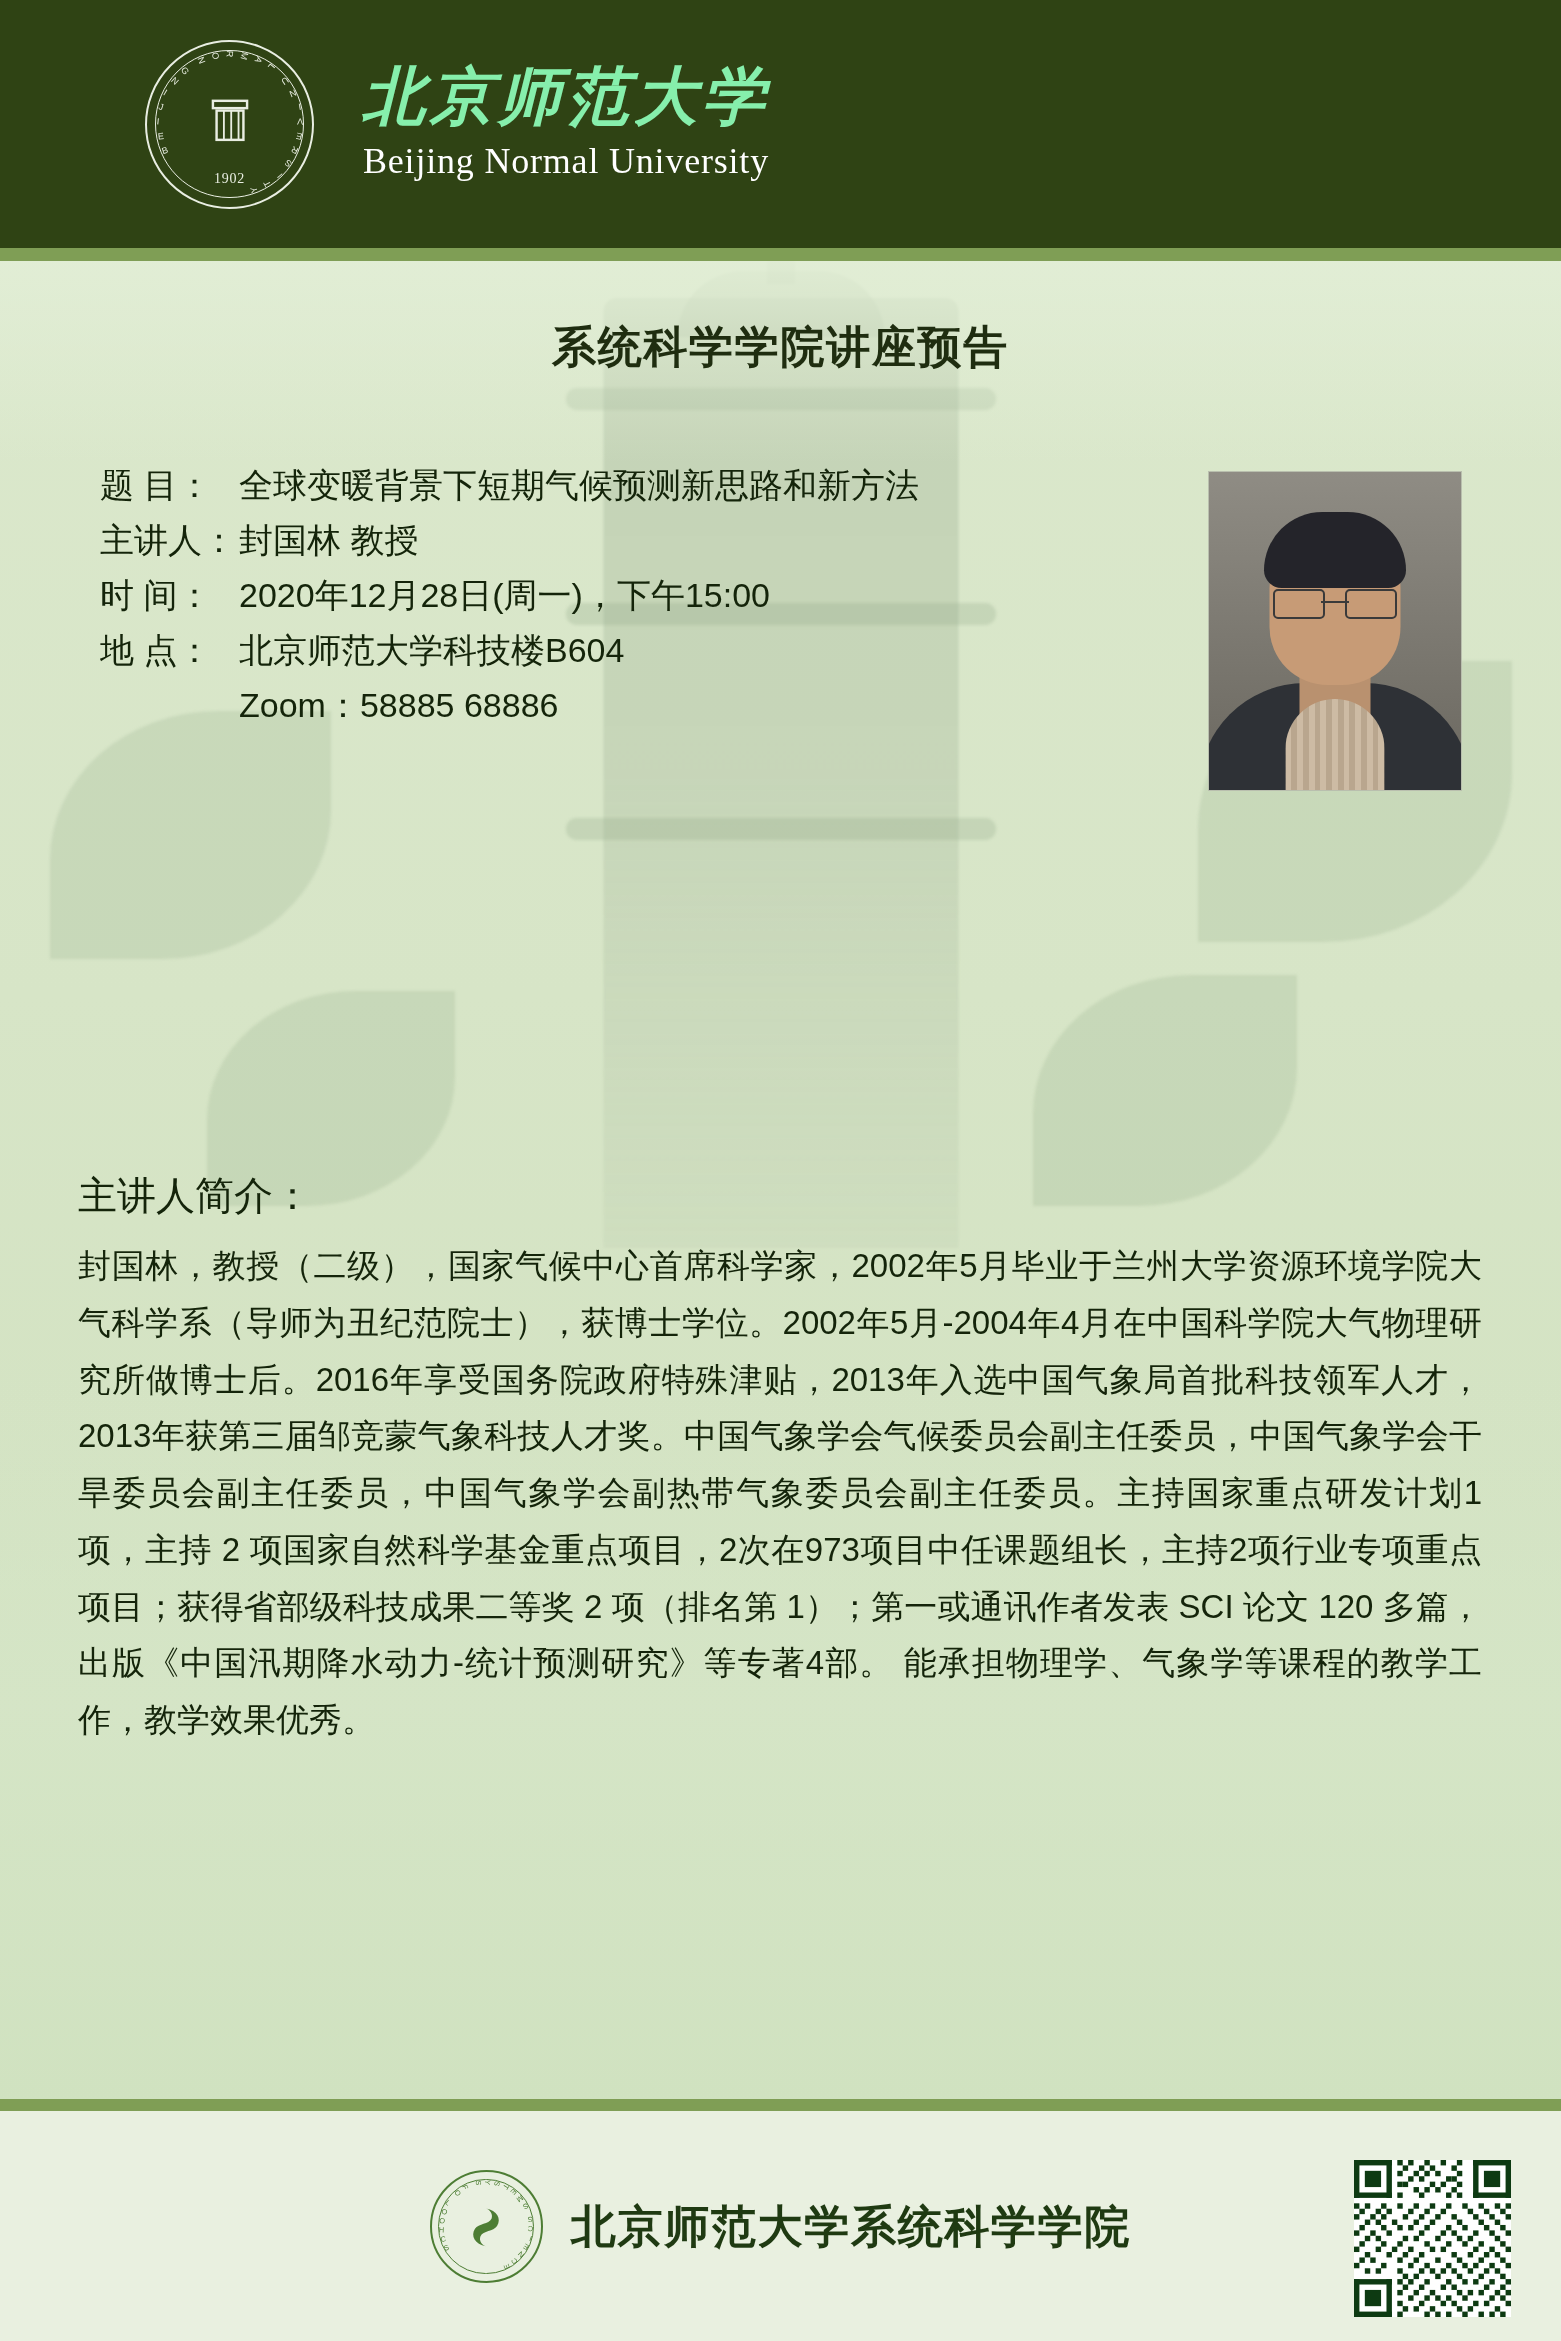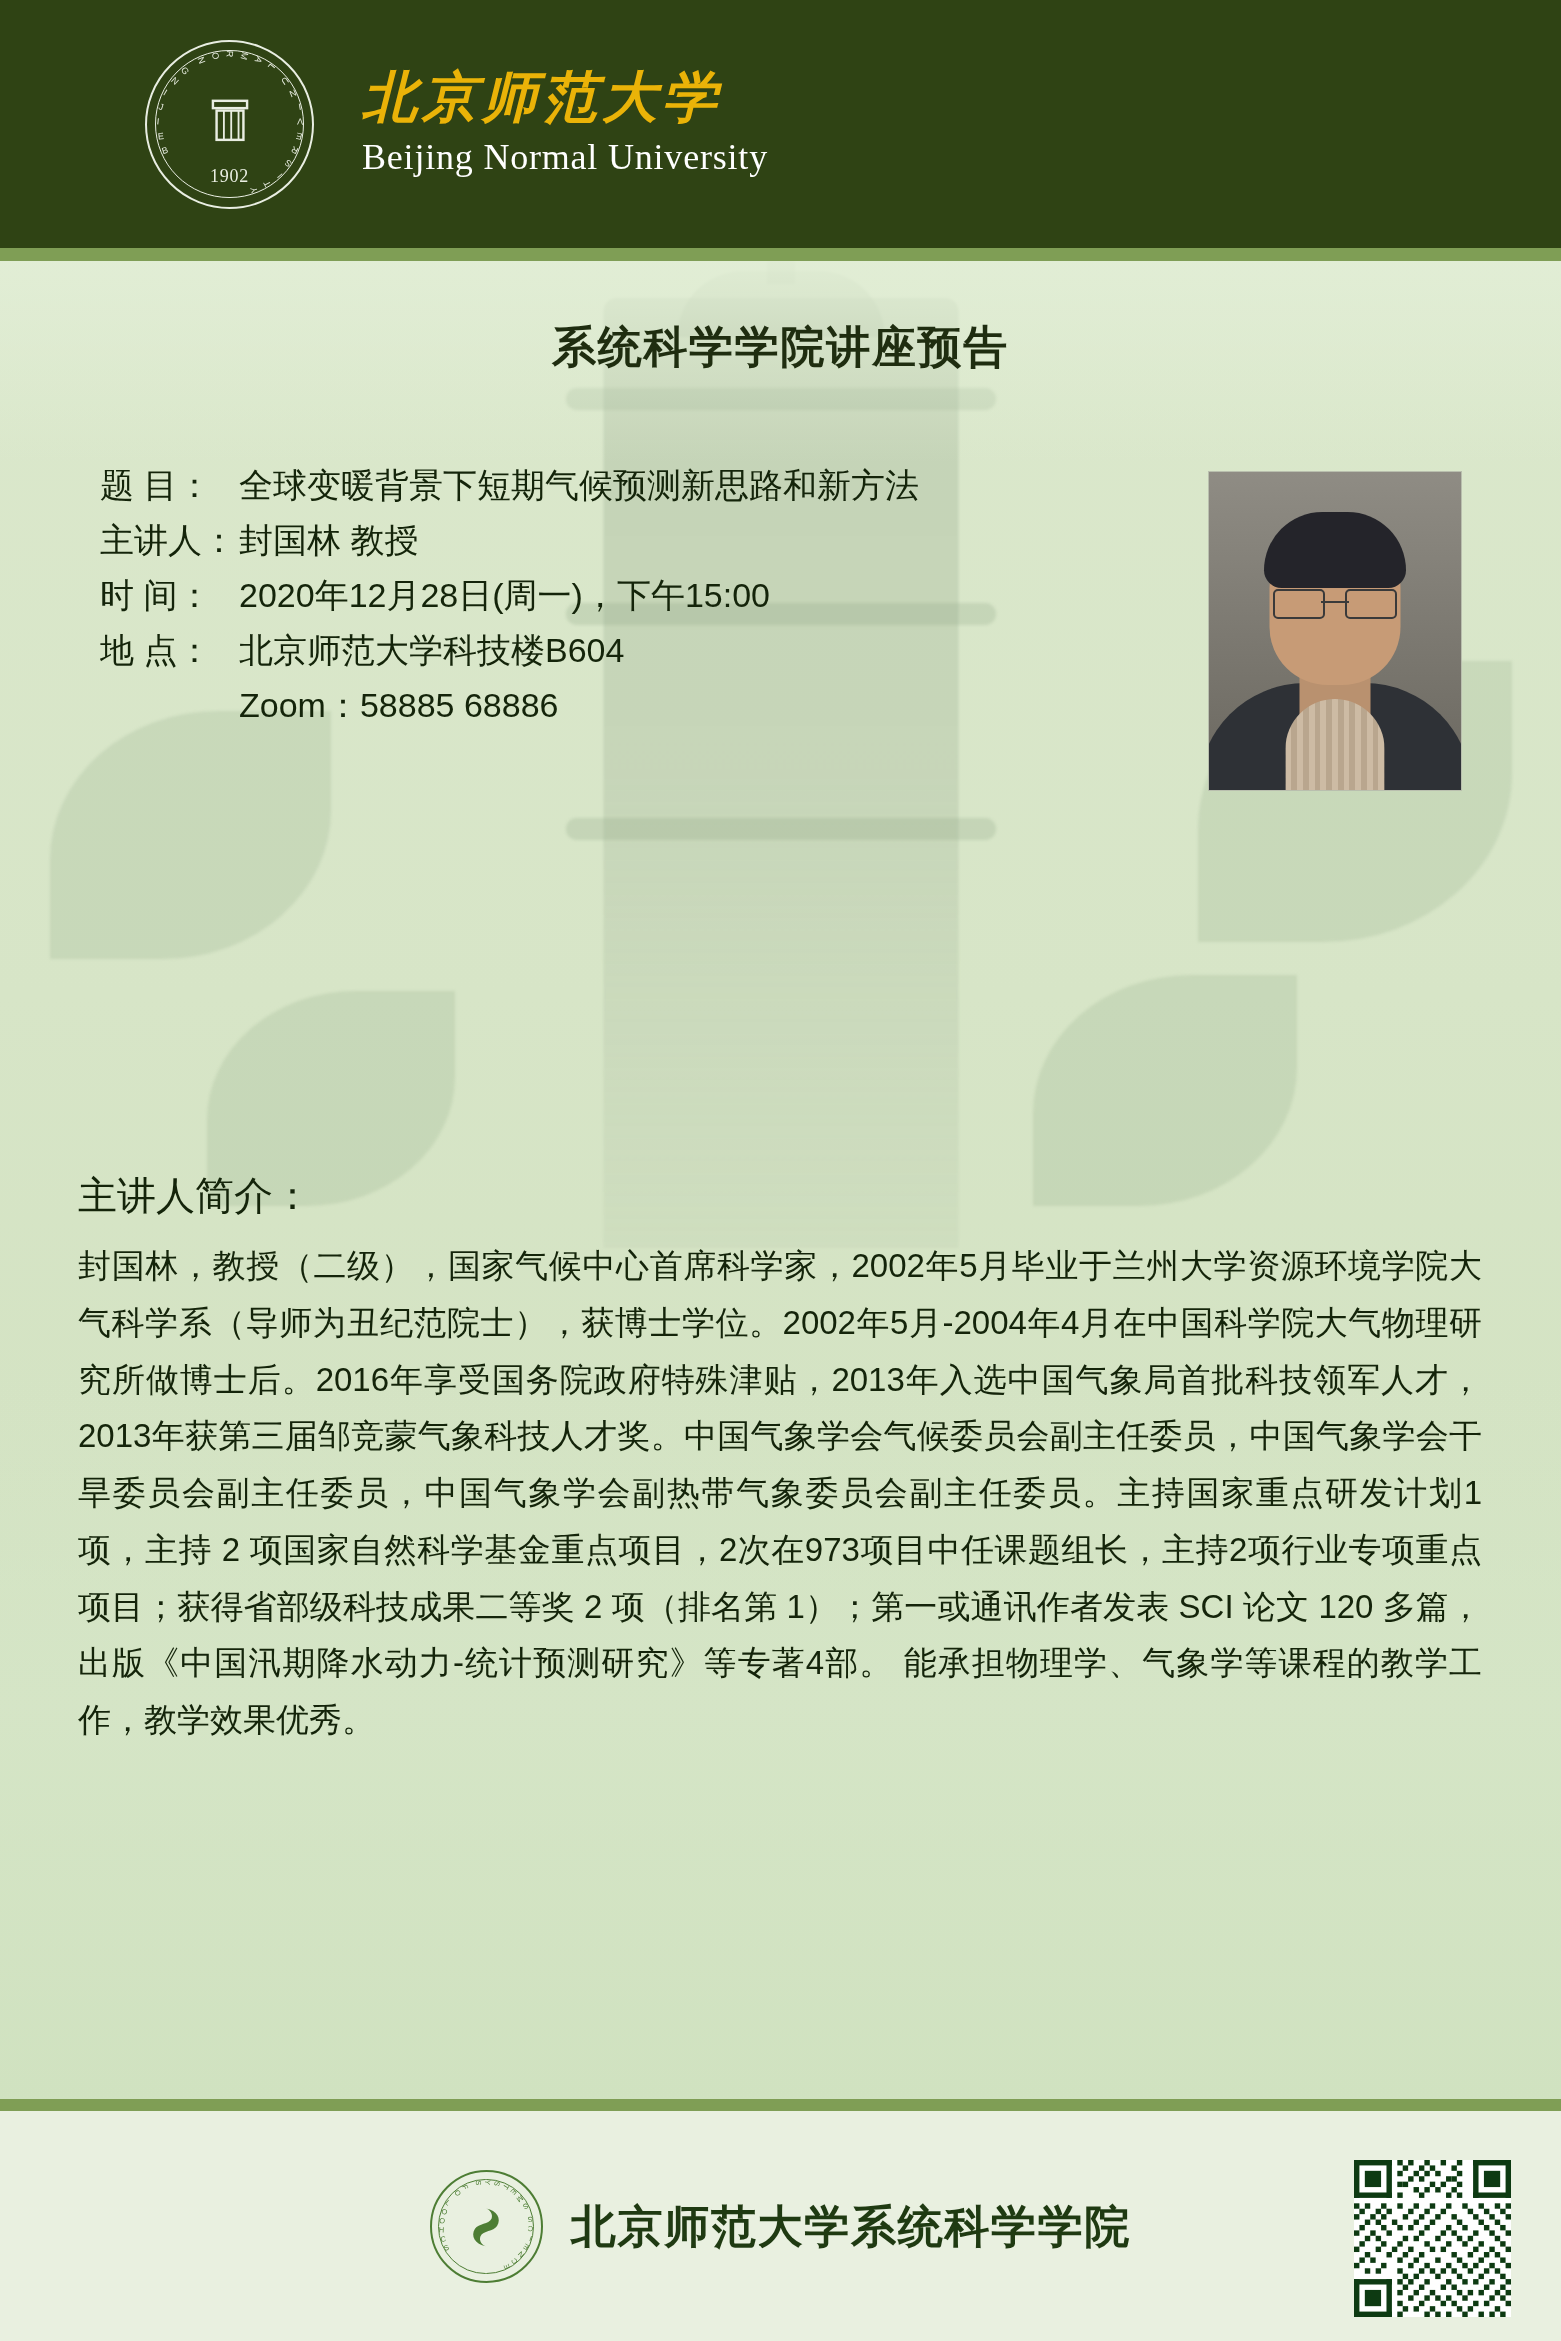--- a/index.html
+++ b/index.html
@@ -146,28 +146,28 @@
     position: absolute;
     left: 50%; top: 50%;
     transform: translate(-50%, -56%);
     width: 61px; height: 61px;
   }
   .seal-year {
     position: absolute;
     left: 50%; bottom: 20px;
     transform: translateX(-50%);
     color: #e9eee2;
-    font-size: 18px;
+    font-size: 14px;
     font-family: "Liberation Serif", serif;
     letter-spacing: 0.8px;
   }
   .wordmark-cn {
     font-family: "Liberation Serif", serif;
-    color: #eab308;
-    font-size: 55px;
+    color: #86efac;
+    font-size: 63px;
     font-weight: 700;
     letter-spacing: 5px;
     font-style: italic;
     line-height: 1;
   }
   .wordmark-en {
     font-family: "Liberation Serif", serif;
     color: #ffffff;
     font-size: 36px;
     letter-spacing: 0.8px;

